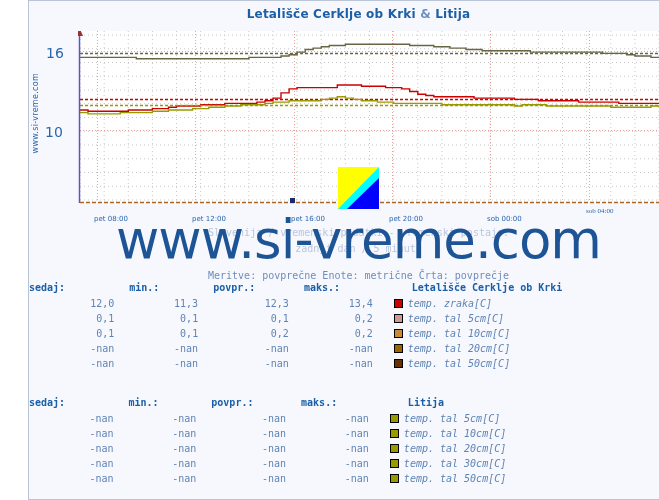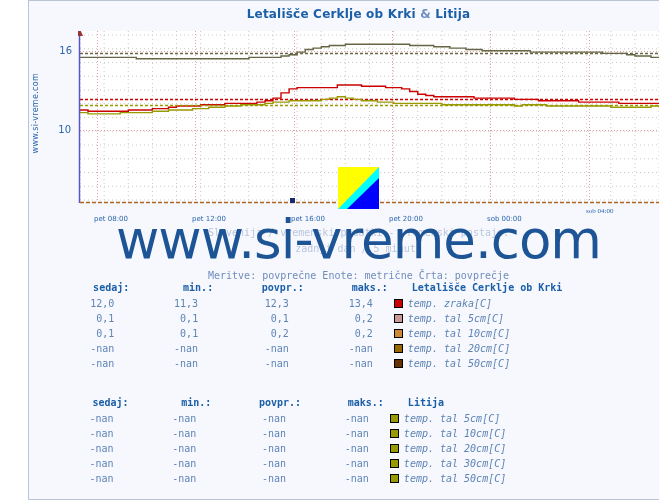--- a/index.html
+++ b/index.html
@@ -60,23 +60,22 @@
     left: 49px;
     top: 30px;
     width: 593px;
     height: 181px;
   }
   #plot svg { display: block; }
 
   .ytick {
     position: absolute;
     font-family: "DejaVu Sans", sans-serif;
-    font-size: 10px;
+    font-size: 14px;
     color: #2a66ad;
-    text-align: right;
     width: 26px;
   }
   .xtick {
     position: absolute;
     font-family: "DejaVu Sans", sans-serif;
     font-size: 7px;
     color: #2a66ad;
     white-space: nowrap;
   }
   
@@ -128,21 +127,21 @@
     border-collapse: collapse;
     font-family: "DejaVu Sans Mono", monospace;
     font-size: 10px;
   }
   .stats-table th {
     font-family: "DejaVu Sans Mono", monospace;
     font-size: 10px;
     font-weight: bold;
     color: #1a5fa8;
     padding: 0 0 3px 0;
-    text-align: right;
+    text-align: left;
   }
   .stats-table th.station {
     text-align: left;
     padding-left: 24px;
   }
   .stats-table td {
     color: #5e84b5;
     padding: 1px 15px;
     text-align: right;
     height: 13px;

